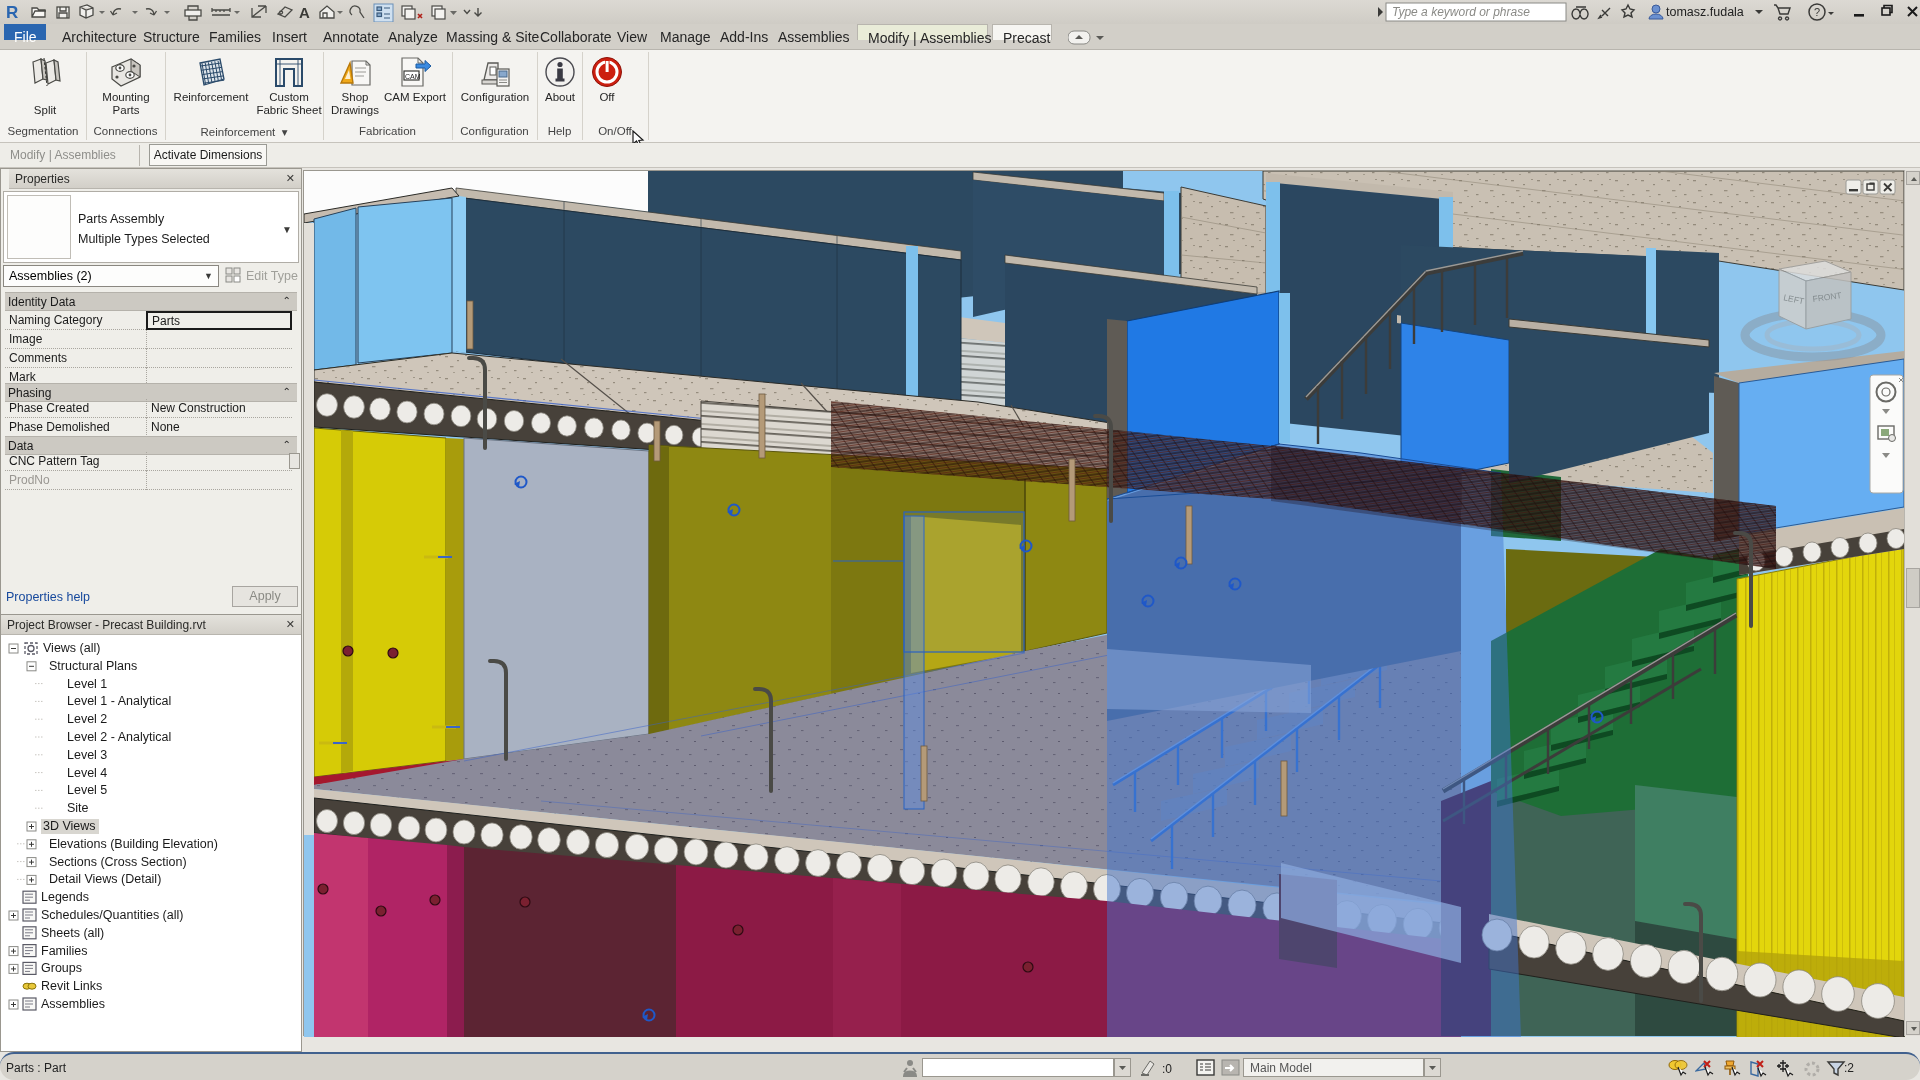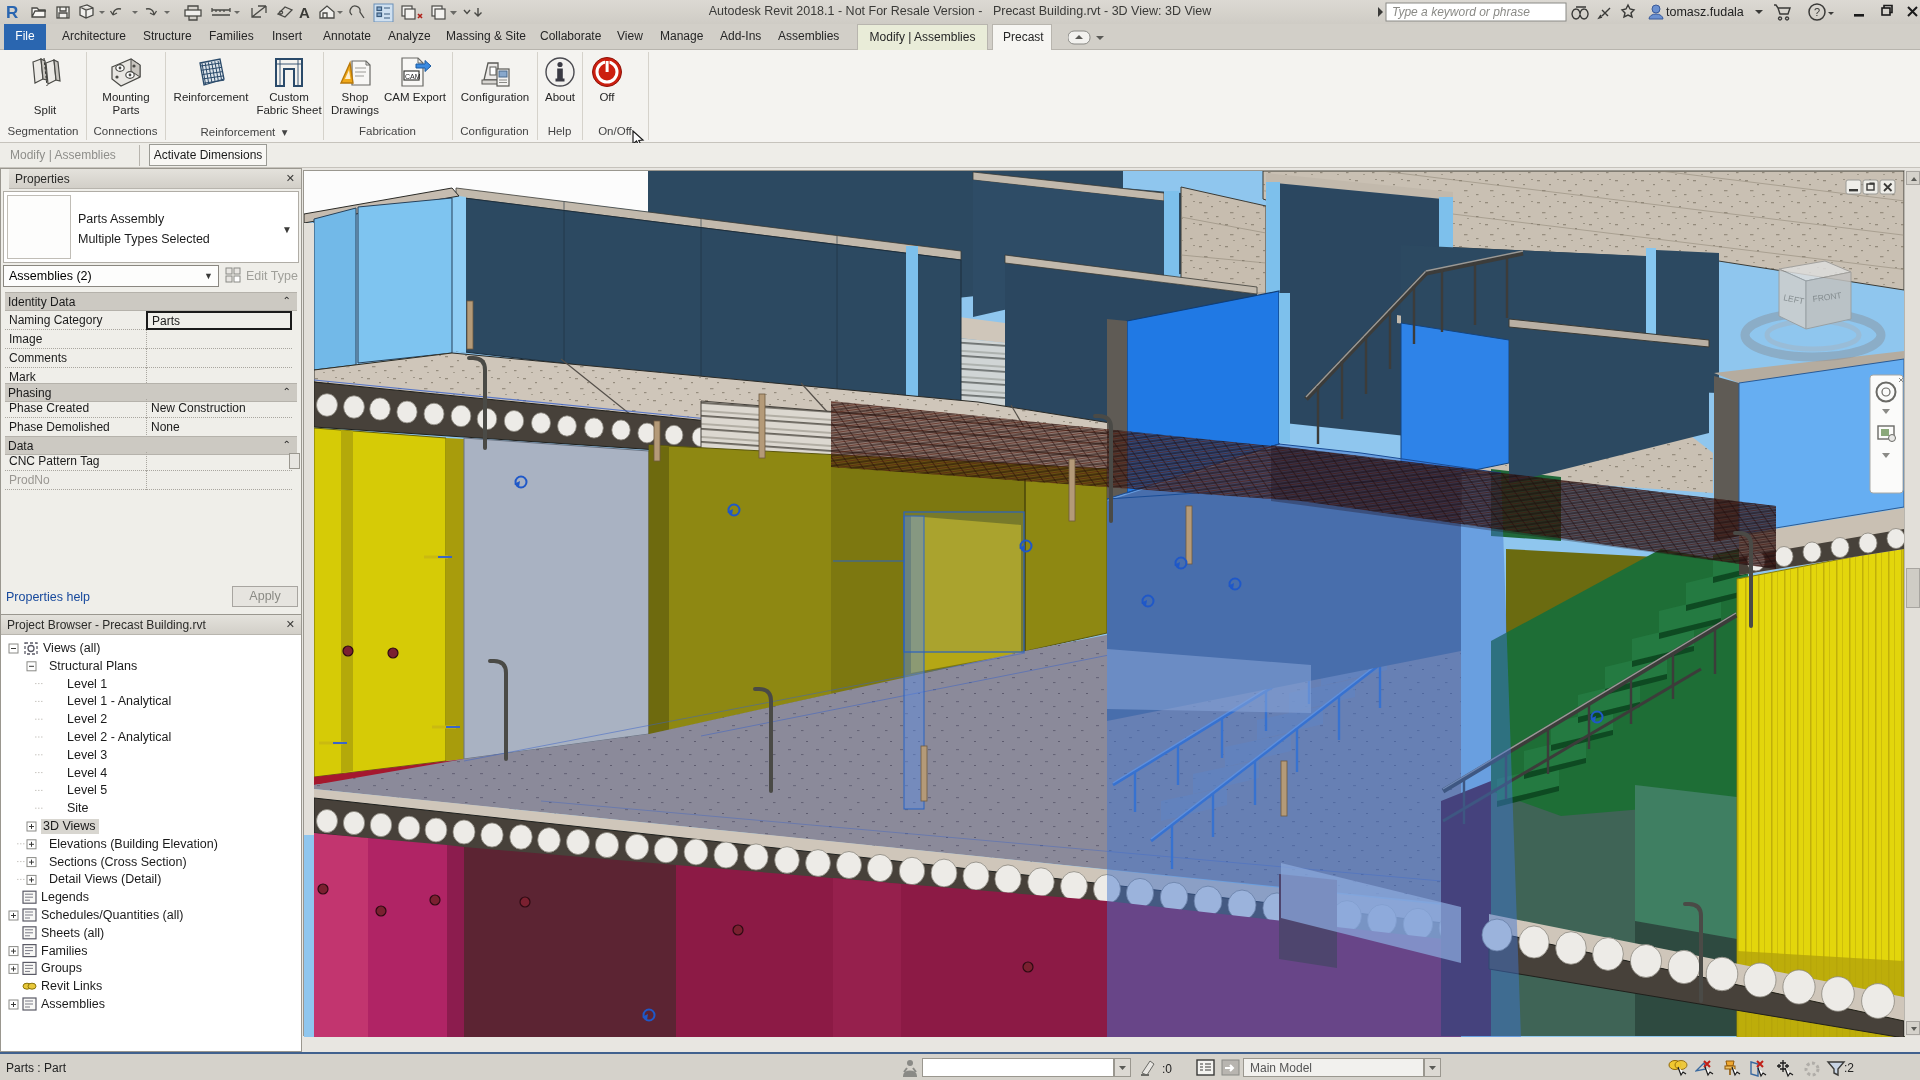--- a/index.html
+++ b/index.html
@@ -1,36 +1,36 @@
 <!DOCTYPE html>
 <html><head><meta charset="utf-8"><style>
 * { margin:0; padding:0; box-sizing:border-box; }
 body { width:1920px; height:1080px; overflow:hidden; position:relative;
   font-family:"Liberation Sans", sans-serif; background:#e8e6e1; }
 .abs { position:absolute; }
 #title { left:0; top:0; width:1920px; height:24px; background:linear-gradient(#dcd9d3,#cfccc5); }
 #title .tx { position:absolute; left:0; right:0; top:4px; text-align:center; font-size:12.5px; color:#3a3a38; }
 #tabs { left:0; top:24px; width:1920px; height:26px; background:#d2cfc8; border-bottom:1px solid #b8b5ae; }
-.tab { position:absolute; top:0; height:26px; padding:5px 10px 0 10px; font-size:12px; color:#262626; white-space:nowrap; }
+.tab { position:absolute; top:0; height:16px; padding:5px 10px 0 10px; font-size:14px; color:#262626; white-space:nowrap; }
 #ribbon { left:0; top:50px; width:1920px; height:93px; background:#f4f3f0; border-bottom:1px solid #c6c3bc; }
 .rbtn { position:absolute; text-align:center; font-size:11.5px; color:#262626; line-height:13px; }
 .rbtn svg { display:block; margin:0 auto; }
 .rgl { position:absolute; top:75px; font-size:11.5px; color:#444; text-align:center; }
 .rsep { position:absolute; top:2px; width:1px; height:88px; background:#d5d2cb; }
 #optbar { left:0; top:143px; width:1920px; height:25px; background:#eeede8; border-bottom:1px solid #c6c3bc; }
 #props { left:0; top:168px; width:302px; height:480px; background:#efeee9; border:1px solid #9a978f;padding-left:8px; }
 #brow { left:0; top:614px; width:302px; height:438px; background:#fff; border:1px solid #9a978f; }
 .ptitle { height:20px; background:linear-gradient(#e4e2dc,#d2cfc8); font-size:12px; color:#2a2a28;
   padding:3px 0 0 6px; border-bottom:1px solid #b8b5ae; position:relative; }
 .px { position:absolute; right:6px; top:3px; font-size:11px; color:#3a3a38; }
 .prow { position:absolute; left:4px; width:292px; height:19px; font-size:12px; color:#1a1a1a; }
 .phead { background:#ccc9c2; border-top:1px solid #b5b2ab; border-bottom:1px solid #b5b2ab; padding:2px 0 0 3px; }
 .pcell { position:absolute; top:0; height:19px; border-bottom:1px dotted #a9a69f; padding:2px 0 0 4px; }
 .pcell + .pcell { border-left:1px dotted #a9a69f; }
-#status { left:0; top:1052px; width:1920px; height:28px; background:#d5d2cb; border-top:2px solid #41618e; font-size:12px; color:#222; }
+#status { left:0; top:1052px; width:1920px; height:28px; background:#d5d2cb; border-top:2px solid #41618e; font-size:12px; color:#222;border-radius:14px; }
 #vctrl { left:303px; top:1036px; width:1601px; height:16px; background:#f2f1ee; border-top:1px solid #b8b5ae;margin-top:40px; }
 #vscroll { left:1904px; top:170px; width:16px; height:866px; background:#e2dfd9; border-left:1px solid #b8b5ae; }
 .sbtn { background:#d5d2cb; border:1px solid #a8a5a0; position:absolute; }
 </style></head><body>
 
 <div id="title" class="abs">
  <svg class="abs" style="left:4px;top:2px" width="1000" height="20" viewBox="0 0 1000 20">
   <text x="2" y="16" font-size="17" font-weight="bold" fill="#2a66b0">R</text>
   <g stroke="#4a4a46" stroke-width="1.3" fill="none">
    <path d="M28 15 V6 h5 l2 2 h6 v7 Z M28 15 l3 -6 h11" fill="#f8f7f4"></path>
@@ -63,21 +63,20 @@
    <rect x="398" y="4" width="10" height="10"></rect>
         <rect x="401" y="7" width="10" height="10"></rect>
    <path d="M414 16 l4 -4 m0 4 l-4 -4" stroke="#b02018" stroke-width="1.6"></path>
    <rect x="428" y="4" width="10" height="10"></rect>
         <rect x="431" y="7" width="10" height="10"></rect>
   </g>
   <path d="M446 9 l3.5 4 l3.5 -4" fill="#6a6a66" stroke="none"></path>
   <path d="M460 8 l3 3.5 l3 -3.5" fill="none" stroke="#4a4a46" stroke-width="1.4"></path>
   <path d="M474 6 v8 m-3.5 -3.5 l3.5 3.5 l3.5 -3.5" fill="none" stroke="#4a4a46" stroke-width="1.4"></path>
  </svg>
- <div class="tx">Autodesk Revit 2018.1 - Not For Resale Version -&nbsp;&nbsp;&nbsp;Precast Building.rvt - 3D View: 3D View</div>
  <svg class="abs" style="left:1370px;top:0" width="550" height="24" viewBox="0 0 550 24">
   <path d="M8 7 l5 5 l-5 5" fill="#3a3a38"></path>
   <rect x="16" y="3" width="180" height="18" fill="#fff" stroke="#8a8a86"></rect>
   <text x="22" y="16" font-size="12" font-style="italic" fill="#8a8a86">Type a keyword or phrase</text>
   <g fill="none" stroke="#3a3a38" stroke-width="1.4">
    <path d="M206 8 a4 5 0 1 0 0.1 0 M214 8 a4 5 0 1 0 0.1 0 M206 6 h10" transform="translate(0 1)"></path>
    <path d="M232 16 l8 -8 m-8 2 l6 6 m-7 -1 l-2 3 l3 -1"></path>
    <path d="M252 10 l4 -1 l2 -4 l2 4 l4 1 l-3 3 l1 4 l-4 -2 l-4 2 l1 -4 Z"></path>
   </g>
   <circle cx="286" cy="9" r="4" fill="#6a90d0" stroke="#3a5a9a"></circle>

